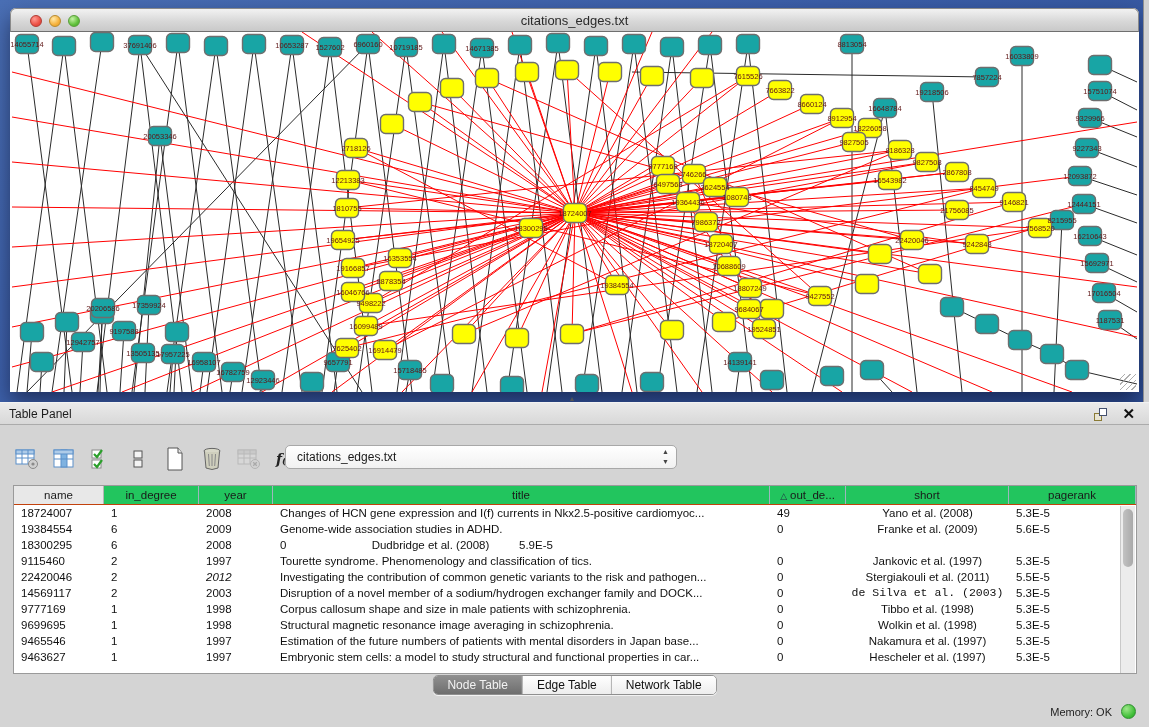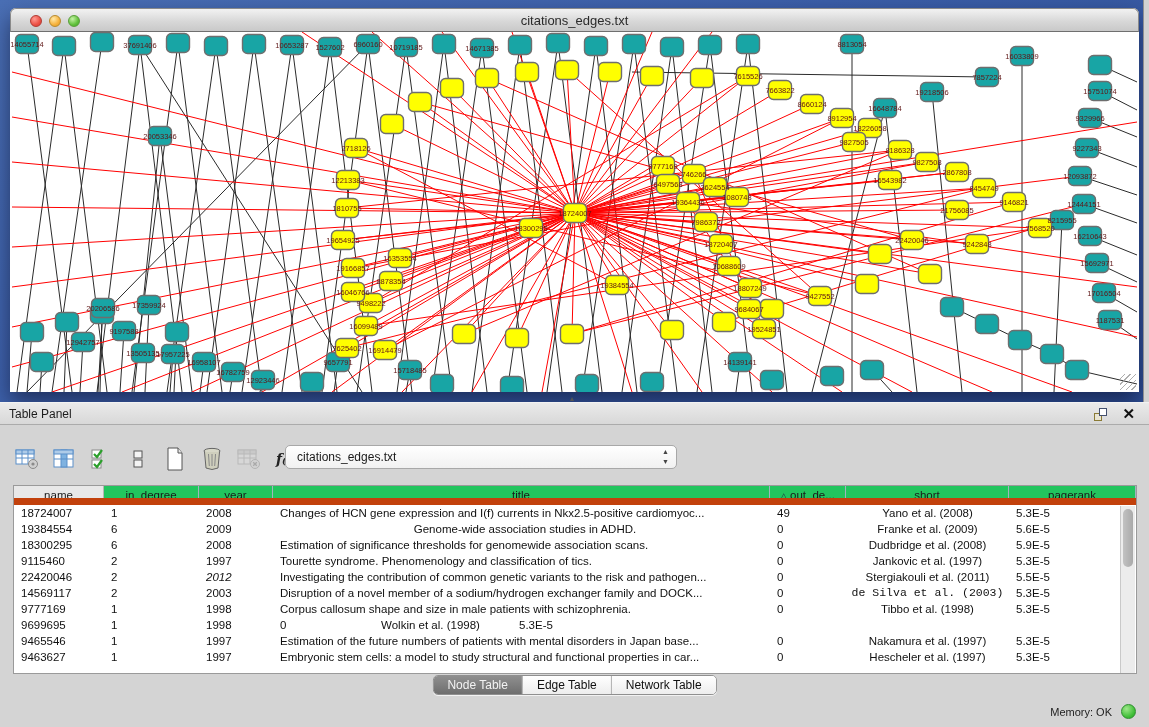--- a/index.html
+++ b/index.html
@@ -49,21 +49,21 @@
   .fx { font-family:"DejaVu Serif", serif; font-style:italic; font-weight:bold; font-size:14px; color:#222; }
   .fx small { font-size:9px; }
   #table-chooser { position:absolute; left:285px; top:42px; width:392px; height:24px;
     background:linear-gradient(#ffffff,#f1f1f1); border:1px solid #a8a8a8; border-radius:5px;
     font-size:12px; color:#1a1a1a; line-height:22px; padding-left:11px; cursor:pointer; }
   #table-chooser .steppers { position:absolute; right:7px; top:1px; font-size:7px; color:#444;
     line-height:10px; text-align:center; }
 
   #table-box { position:absolute; left:13px; top:82px; width:1124px; height:189px;
     background:#fff; border:1px solid #9a9a9a; }
-  #thead { display:flex; height:19px; border-bottom:7px solid #c2410c; }
+  #thead { display:flex; height:19px; border-bottom:1px solid #c2410c; }
   .th { font-size:11.5px; color:#1a1a1a; text-align:center; line-height:18px;
     border-right:1px solid #9fb6bd; background:#22c55e; overflow:hidden; white-space:nowrap; cursor:pointer;}
   .th.gray { background:#e8e8e8; border-right:1px solid #b5b5b5; }
   .th .sort { font-size:9px; margin-right:3px; color:#234; }
   #tbody { position:relative; }
   .tr { display:flex; height:16px; cursor:default; }
   .td { font-size:11.5px; color:#101010; line-height:16px; white-space:nowrap; overflow:hidden; padding-left:7px;}
   .td.center { text-align:center; padding-left:0; }
   #vscroll { position:absolute; right:1px; top:20px; width:15px; height:167px;
     background:#ececec; border-left:1px solid #c9c9c9; }
@@ -612,30 +612,29 @@
             <div class="td" style="width: 74px;">2008</div>
             <div class="td" style="width: 497px;">Changes of HCN gene expression and I(f) currents in Nkx2.5-positive cardiomyoc...</div>
             <div class="td" style="width: 76px;">49</div>
             <div class="td center" style="width: 163px;">Yano et al. (2008)</div>
             <div class="td" style="width: 127px;">5.3E-5</div>
           </div>
           <div class="tr">
             <div class="td" style="width: 90px;">19384554</div>
             <div class="td" style="width: 95px;">6</div>
             <div class="td" style="width: 74px;">2009</div>
-            <div class="td" style="width: 497px; text-align: center;">Genome-wide association studies in ADHD.</div>
+            <div class="td" style="width: 497px;">Genome-wide association studies in ADHD.</div>
             <div class="td" style="width: 76px;">0</div>
             <div class="td center" style="width: 163px;">Franke et al. (2009)</div>
             <div class="td" style="width: 127px;">5.6E-5</div>
           </div>
           <div class="tr">
             <div class="td" style="width: 90px;">18300295</div>
             <div class="td" style="width: 95px;">6</div>
             <div class="td" style="width: 74px;">2008</div>
-            <div class="td" style="width: 497px;">Estimation of significance thresholds for genomewide association scans.</div>
             <div class="td" style="width: 76px;">0</div>
             <div class="td center" style="width: 163px;">Dudbridge et al. (2008)</div>
             <div class="td" style="width: 127px;">5.9E-5</div>
           </div>
           <div class="tr">
             <div class="td" style="width: 90px;">9115460</div>
             <div class="td" style="width: 95px;">2</div>
             <div class="td" style="width: 74px;">1997</div>
             <div class="td" style="width: 497px;">Tourette syndrome. Phenomenology and classification of tics.</div>
             <div class="td" style="width: 76px;">0</div>
@@ -666,20 +665,21 @@
             <div class="td" style="width: 74px;">1998</div>
             <div class="td" style="width: 497px;">Corpus callosum shape and size in male patients with schizophrenia.</div>
             <div class="td" style="width: 76px;">0</div>
             <div class="td center" style="width: 163px;">Tibbo et al. (1998)</div>
             <div class="td" style="width: 127px;">5.3E-5</div>
           </div>
           <div class="tr">
             <div class="td" style="width: 90px;">9699695</div>
             <div class="td" style="width: 95px;">1</div>
             <div class="td" style="width: 74px;">1998</div>
+            <div class="td" style="width: 497px;">Structural magnetic resonance image averaging in schizophrenia.</div>
             <div class="td" style="width: 76px;">0</div>
             <div class="td center" style="width: 163px;">Wolkin et al. (1998)</div>
             <div class="td" style="width: 127px;">5.3E-5</div>
           </div>
           <div class="tr">
             <div class="td" style="width: 90px;">9465546</div>
             <div class="td" style="width: 95px;">1</div>
             <div class="td" style="width: 74px;">1997</div>
             <div class="td" style="width: 497px;">Estimation of the future numbers of patients with mental disorders in Japan base...</div>
             <div class="td" style="width: 76px;">0</div>

